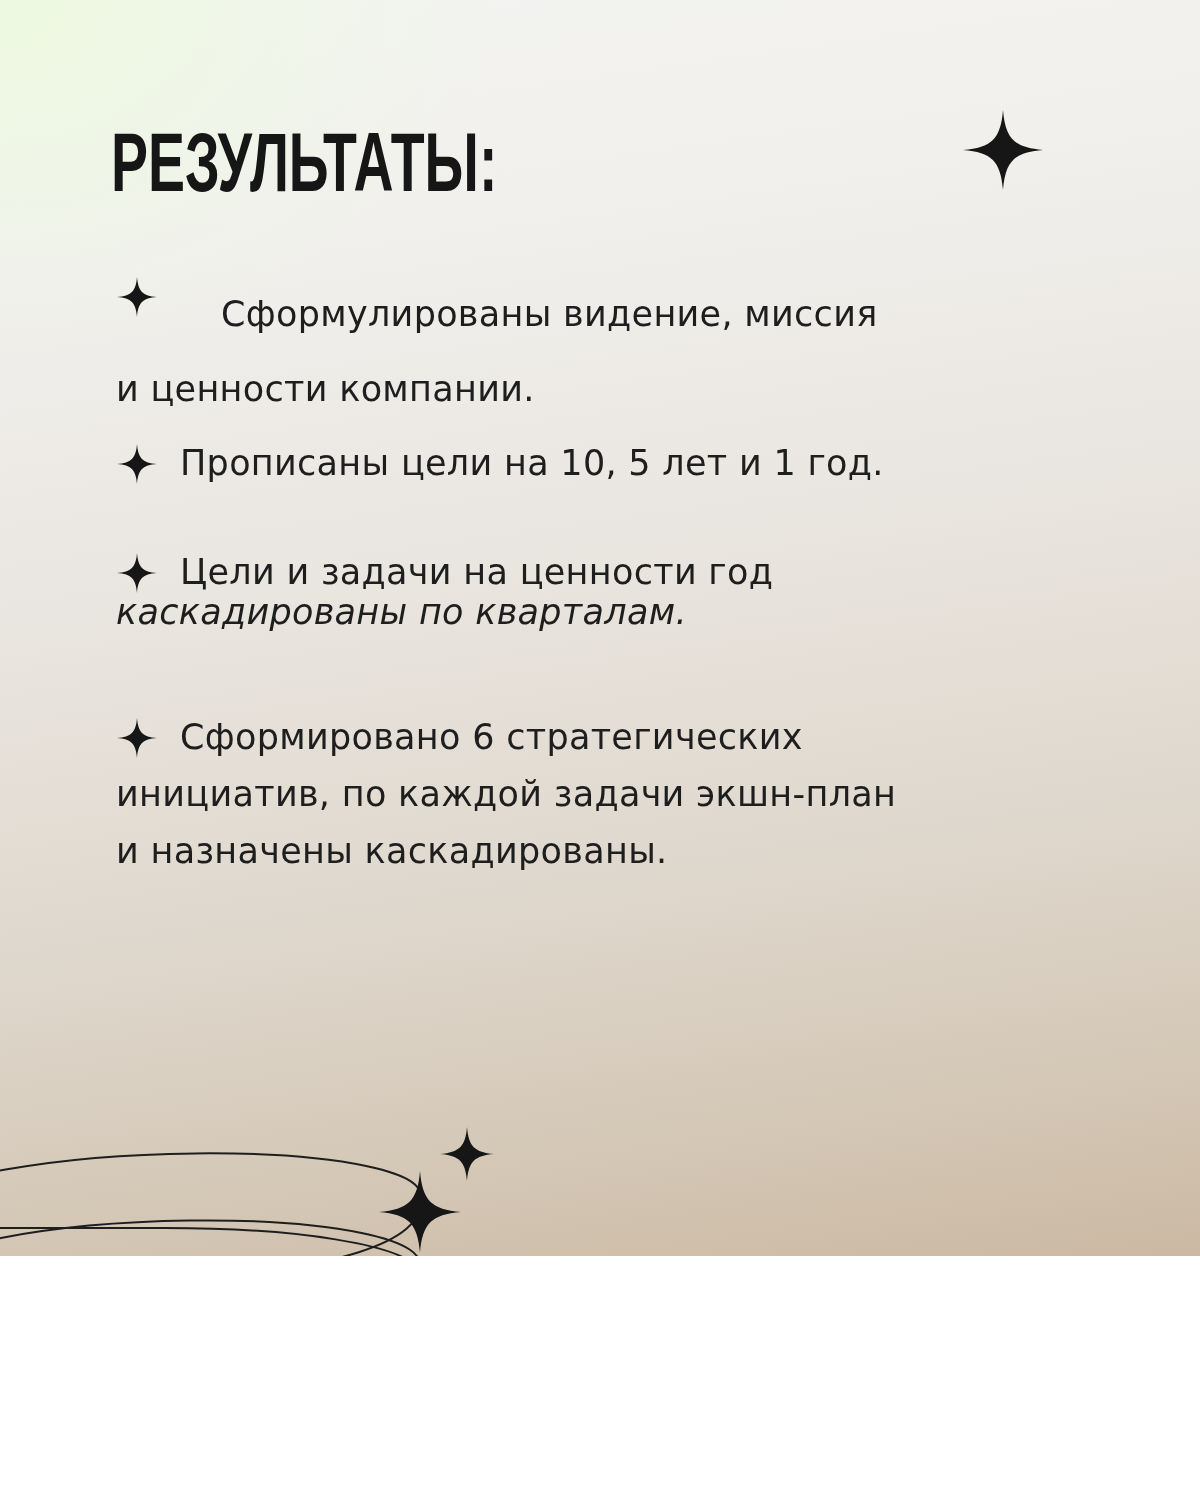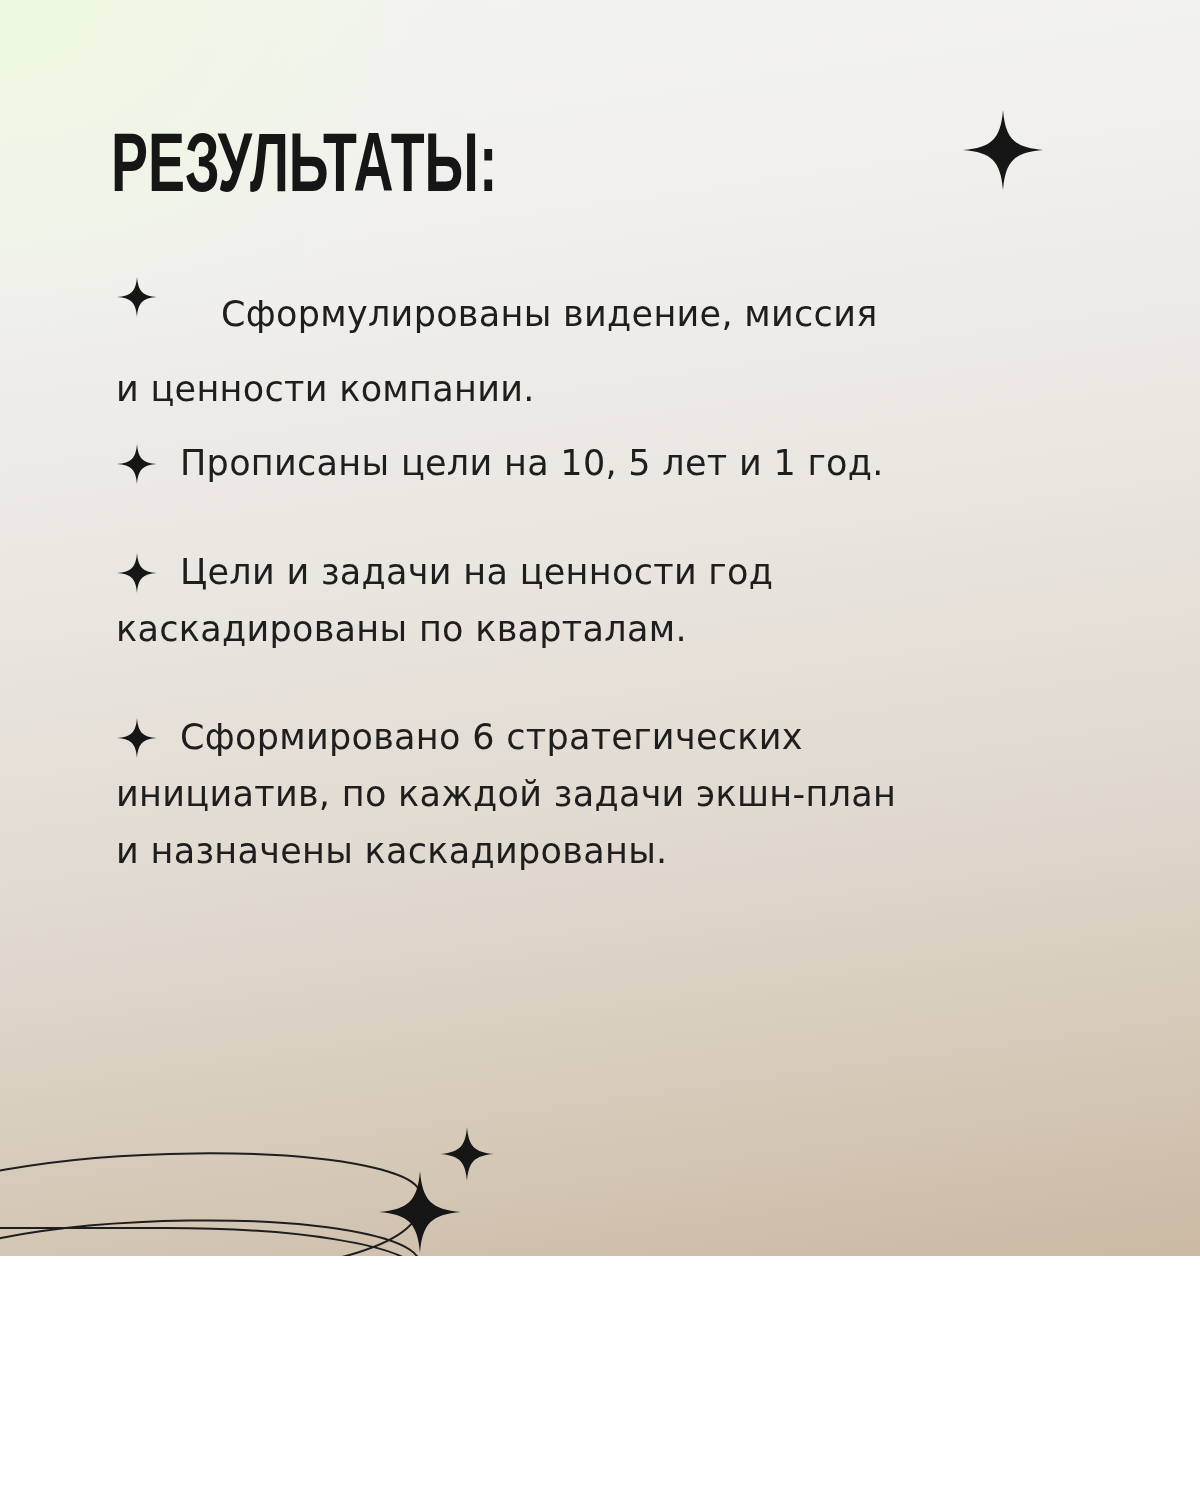--- a/index.html
+++ b/index.html
@@ -93,21 +93,21 @@
       <use href="#spark" x="-50" y="-50" width="100" height="100"></use>
     </svg>
     <div class="line" style="left:64px; top:0px;text-align:center;">Прописаны цели на 10, 5 лет и 1 год.</div>
   </div>
 
   <div class="item" style="top:552px;">
     <svg class="bullet" width="40" height="46" viewBox="-50 -50 100 100" style="left:1px; top:-2px;">
       <use href="#spark" x="-50" y="-50" width="100" height="100"></use>
     </svg>
     <div class="line" style="left:64px; top:0px;">Цели и задачи на ценности год</div>
-    <div class="line" style="top:57px;">каскадированы по кварталам.</div>
+    <div class="line" style="top:40px;font-style:italic;">каскадированы по кварталам.</div>
   </div>
 
   <div class="item" style="top:717px;">
     <svg class="bullet" width="40" height="46" viewBox="-50 -50 100 100" style="left:1px; top:-2px;">
       <use href="#spark" x="-50" y="-50" width="100" height="100"></use>
     </svg>
     <div class="line" style="left:64px; top:0px;">Сформировано 6 стратегических</div>
     <div class="line" style="top:57px;">инициатив, по каждой задачи экшн-план</div>
     <div class="line" style="top:114px;">и назначены каскадированы.</div>
   </div>

